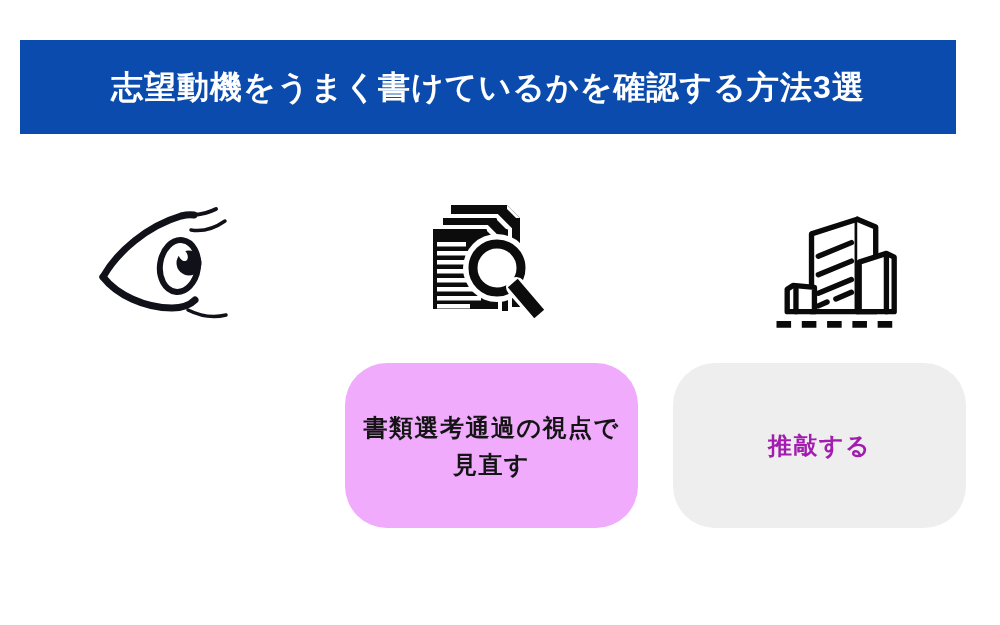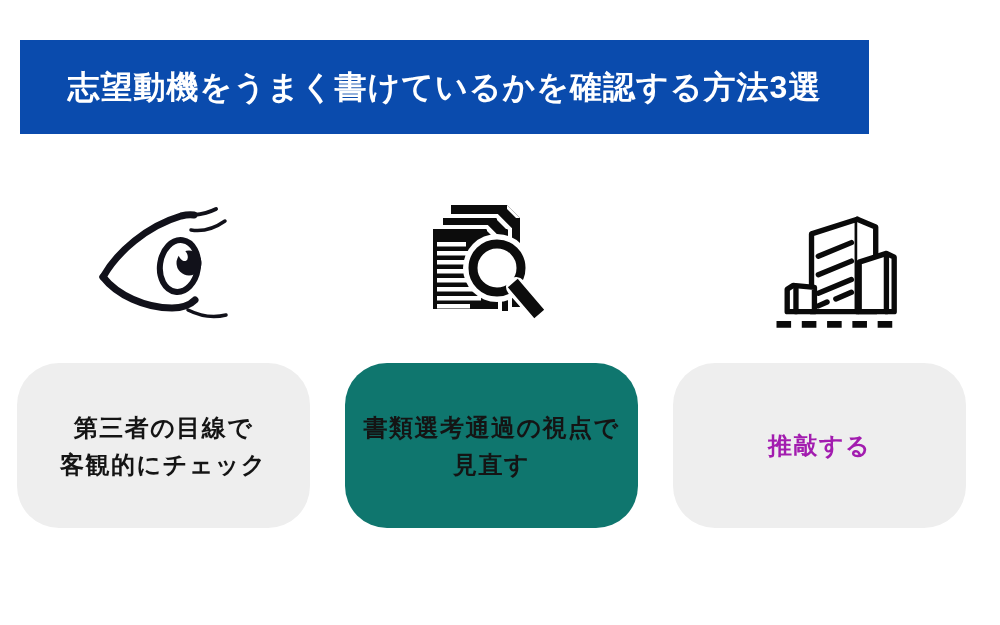--- a/index.html
+++ b/index.html
@@ -1,21 +1,21 @@
 <!DOCTYPE html>
 <html><head>
 <meta charset="utf-8">
 <style>
   html,body{margin:0;padding:0;background:#ffffff;}
   .canvas{
     position:relative;width:1000px;height:625px;background:#ffffff;
     font-family:"Liberation Sans","DejaVu Sans",sans-serif;overflow:hidden;
   }
   .banner{
-    position:absolute;left:20px;top:40px;width:849px;height:94px;
+    position:absolute;left:20px;top:40px;width:936px;height:94px;
     background:#0a4bad;display:flex;align-items:center;justify-content:center;
   }
   .banner h1{
     margin:0;color:#ffffff;font-size:32px;font-weight:700;letter-spacing:1px;
     line-height:1;white-space:nowrap;
   }
   .col{position:absolute;top:190px;width:293px;height:338px;}
   .col-1{left:17px;}
   .col-2{left:345px;}
   .col-3{left:673px;}
@@ -53,24 +53,20 @@
           <path d="M8 71 C 22 46, 52 20, 86 10 C 92 8.5, 96 8.5, 99 9" stroke-width="7"></path>
           <path d="M99 9 C 108 8, 115 6, 121 3" stroke-width="4"></path>
           <path d="M96 24 C 108 26, 120 22, 130 15" stroke-width="3.5"></path>
           <path d="M8 71 C 22 89, 50 102, 77 102 C 88 102, 95 99, 100 94" stroke-width="7"></path>
           <path d="M93 104 C 105 110, 119 112, 131 109" stroke-width="3.5"></path>
         </g>
         <circle cx="94" cy="57" r="12.5" fill="#11111a"></circle>
         <ellipse cx="88" cy="49" rx="4.2" ry="6.5" fill="#ffffff" transform="rotate(-28 88 49)"></ellipse>
       </svg>
     </div>
-    <div class="card" style="background: rgb(238, 238, 238);">
-      <span style="color: rgb(20, 20, 20);">第三者の目線で</span>
-      <span style="color: rgb(20, 20, 20);">客観的にチェック</span>
-    </div>
   </div>
 
   <div class="col col-2">
     <div class="icon-area">
       <svg width="136" height="140" viewBox="0 0 136 140" aria-hidden="true">
 
         <path d="M27 10 H83 L96 23 V112 H27 Z" fill="#0c0c0c"></path>
         <path d="M83 10 L96 23 H83 Z" fill="#ffffff"></path>
         <path d="M83 14 L92 23 H83 Z" fill="#0c0c0c"></path>
 
@@ -92,21 +88,21 @@
           <rect x="13" y="101" width="44" height="4.5"></rect>
           <rect x="13" y="109" width="33" height="4.5"></rect>
         </g>
 
         <circle cx="73" cy="73" r="34" fill="#ffffff"></circle>
         <circle cx="73" cy="73" r="24" fill="#ffffff" stroke="#0c0c0c" stroke-width="9"></circle>
         <line x1="92" y1="92" x2="114" y2="117" stroke="#ffffff" stroke-width="20" stroke-linecap="round"></line>
         <line x1="93" y1="93" x2="111" y2="114" stroke="#0c0c0c" stroke-width="13" stroke-linecap="square"></line>
       </svg>
     </div>
-    <div class="card" style="background: #0f766e;">
+    <div class="card" style="background: #f0abfc;">
       <span style="color: rgb(20, 20, 20);">書類選考通過の視点で</span>
       <span style="color: rgb(20, 20, 20);">見直す</span>
     </div>
   </div>
 
   <div class="col col-3">
     <div class="icon-area">
       <svg class="icon-buildings" width="138" height="142" viewBox="0 0 138 146" aria-hidden="true">
         <g fill="#ffffff" stroke="#0a0a0a" stroke-width="5.5" stroke-linejoin="round" stroke-linecap="round">
           <path d="M50 41 L97 26 L97 121 L50 121 Z"></path>

